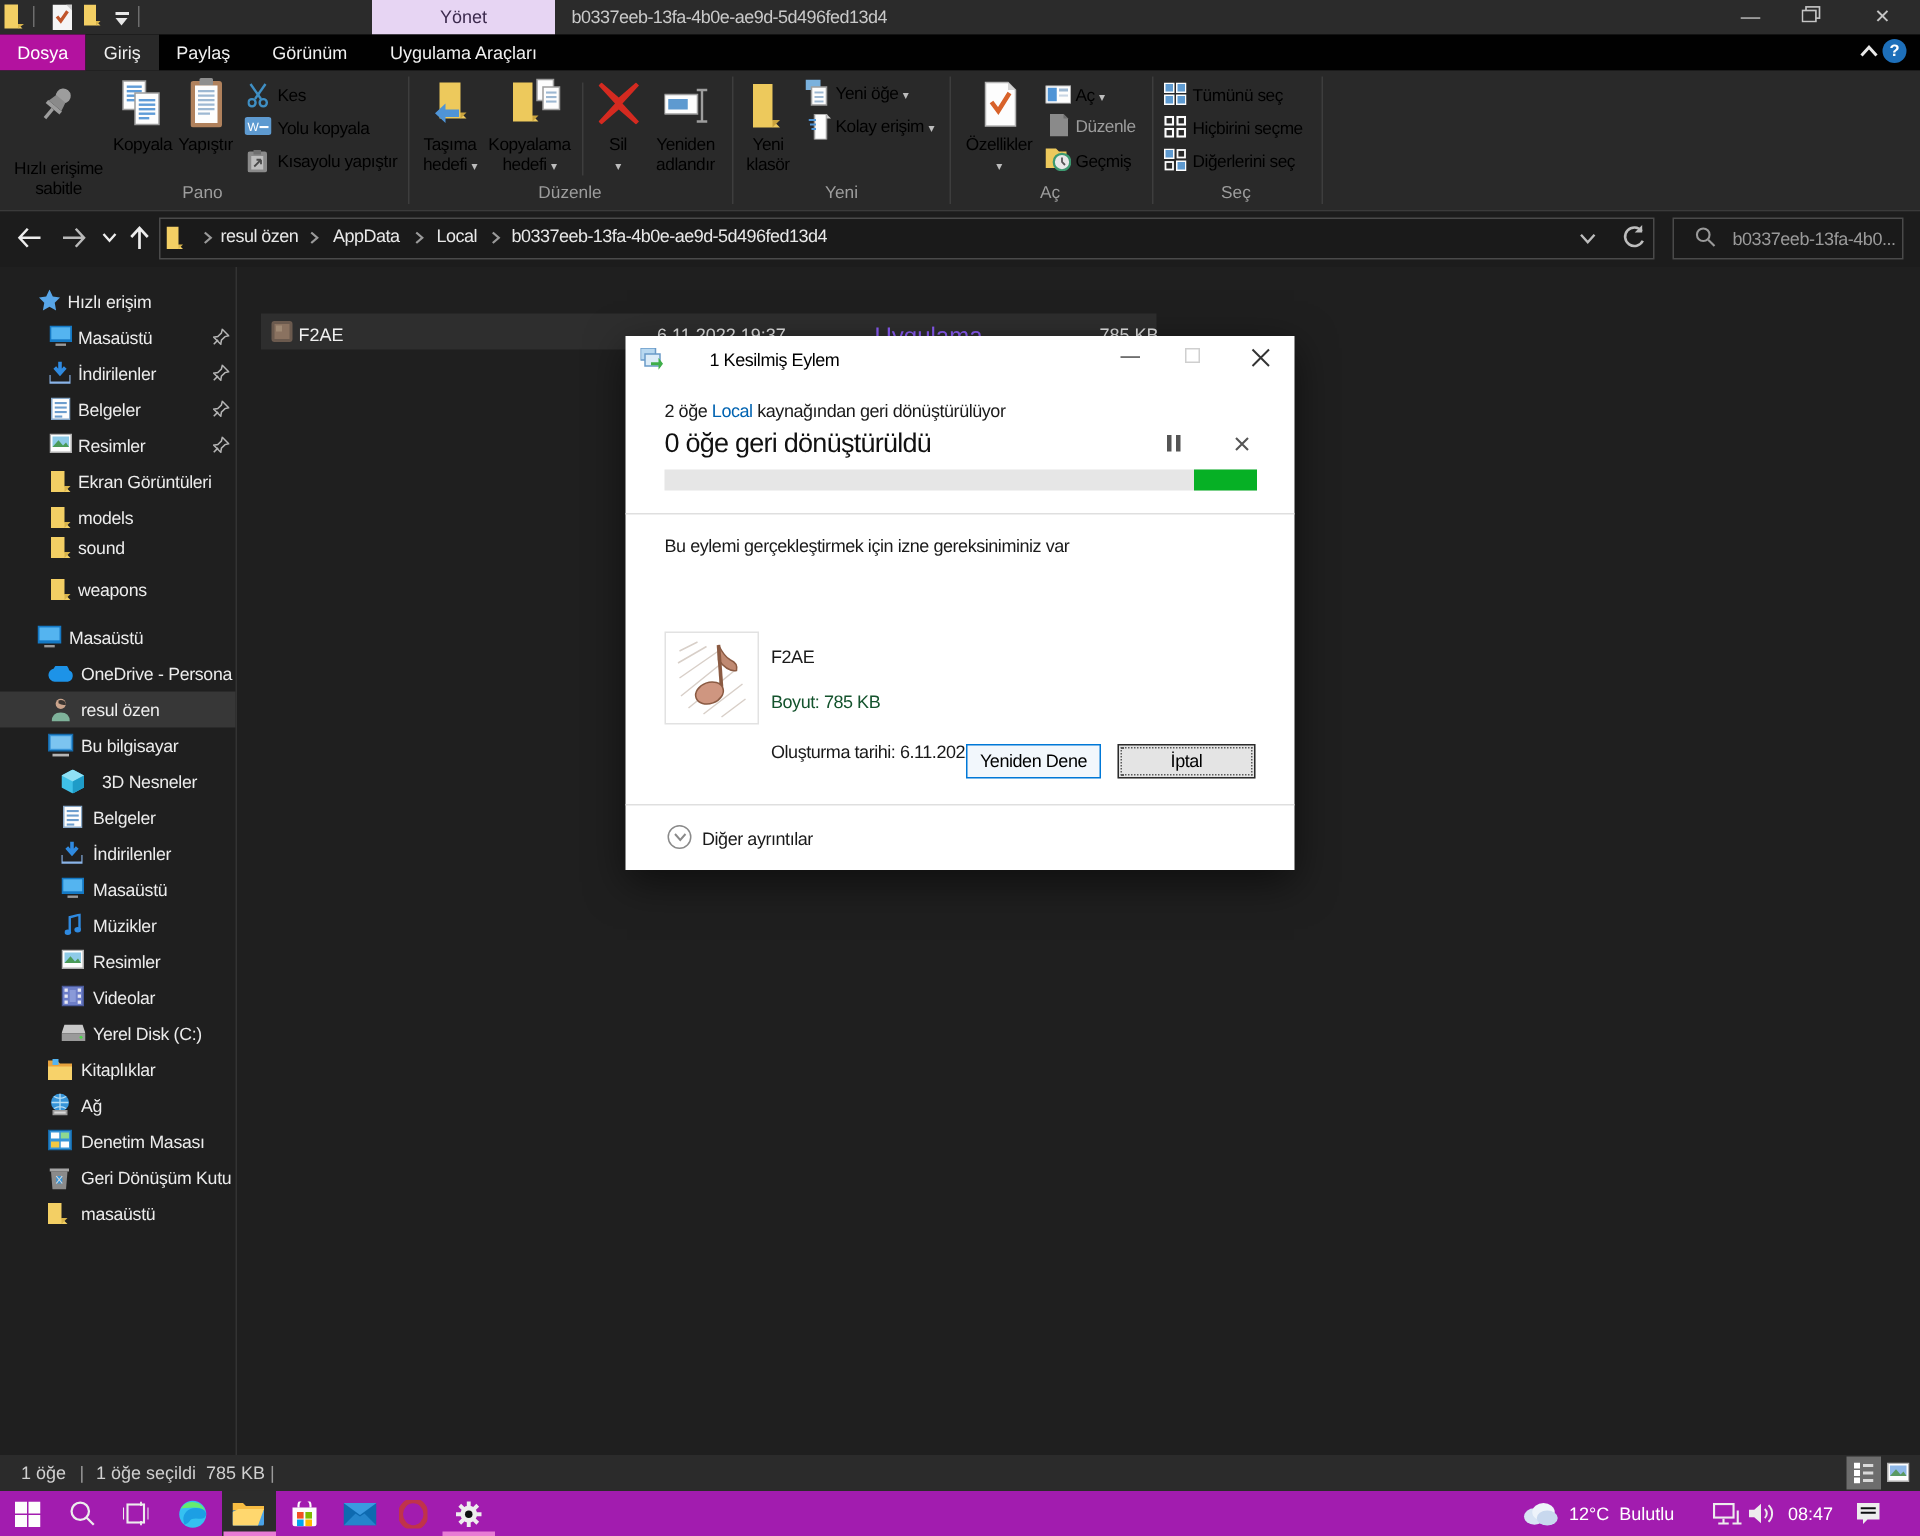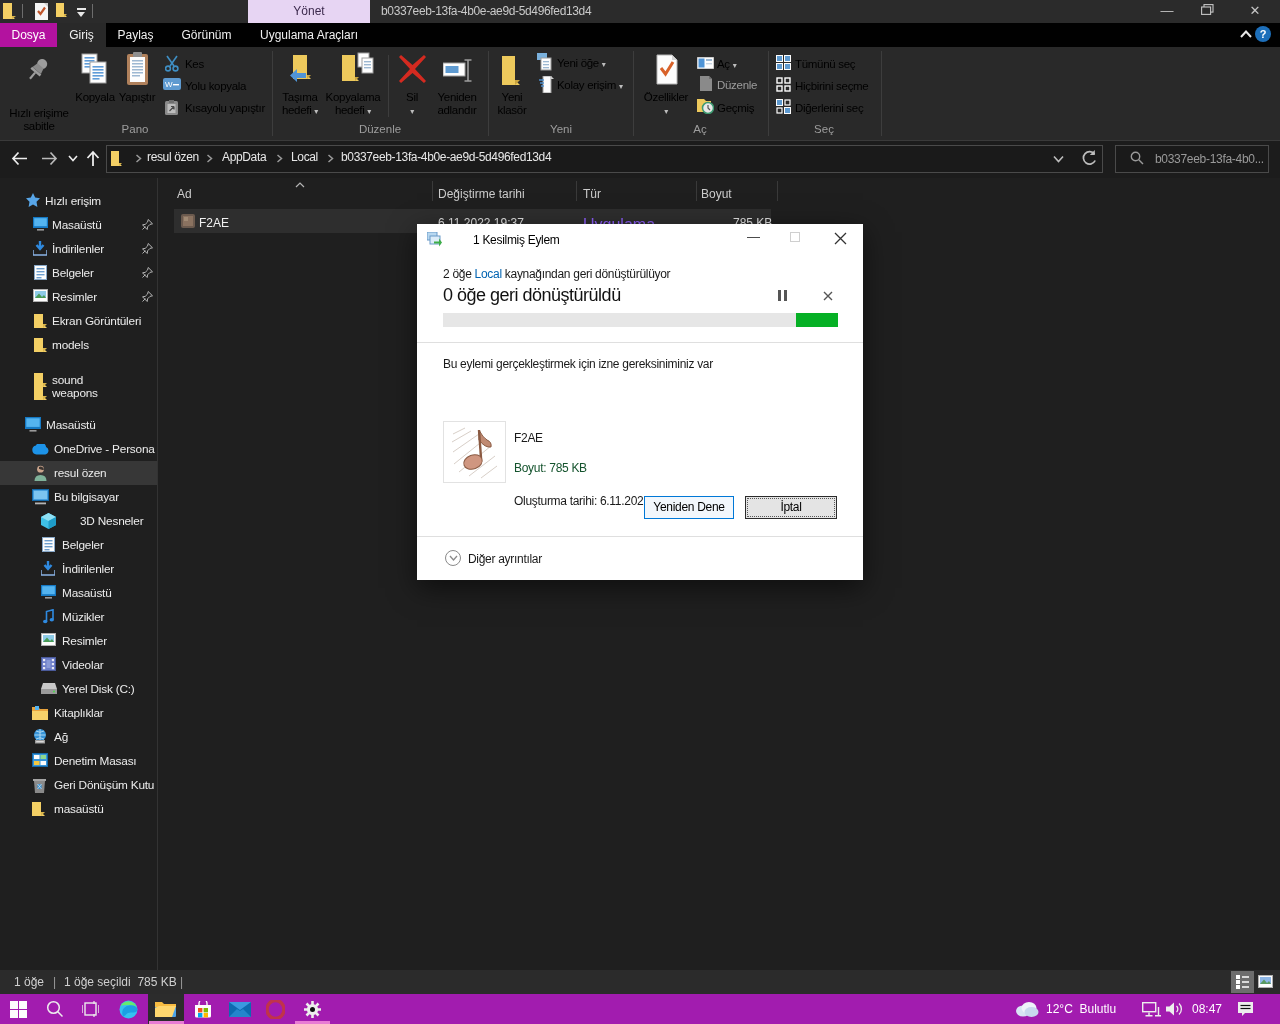--- a/index.html
+++ b/index.html
@@ -409,21 +409,21 @@
         </svg>
       <span class="txt" style="left:52px;">Ekran Görüntüleri</span>
     </div>
     <div class="srow" style="top:155px;">
       <svg class="sico" style="left:34px;top:5px;" width="14" height="14" viewBox="0 0 14 14">
           <path d="M0 0 h9 v10 l4 4 H0 z" fill="#f3cf64"></path>
           <path d="M9 10 h4 l-4 4 z" fill="#d9b44a"></path>
         </svg>
       <span class="txt" style="left:52px;">models</span>
     </div>
-    <div class="srow" style="top:190px;">
+    <div class="srow" style="top:175px;">
       <svg class="sico" style="left:34px;top:5px;" width="14" height="14" viewBox="0 0 14 14">
           <path d="M0 0 h9 v10 l4 4 H0 z" fill="#f3cf64"></path>
           <path d="M9 10 h4 l-4 4 z" fill="#d9b44a"></path>
         </svg>
       <span class="txt" style="left:52px;">sound</span>
     </div>
     <div class="srow" style="top:203px;">
       <svg class="sico" style="left:34px;top:5px;" width="14" height="14" viewBox="0 0 14 14">
           <path d="M0 0 h9 v10 l4 4 H0 z" fill="#f3cf64"></path>
           <path d="M9 10 h4 l-4 4 z" fill="#d9b44a"></path>
@@ -460,21 +460,21 @@
           <rect x="3" y="13.5" width="11" height="1.8" fill="#b5b5b5"></rect>
         </svg>
       <span class="txt" style="left:54px;">Bu bilgisayar</span>
     </div>
     <div class="srow" style="top:331px;">
       <svg class="sico" style="left:41px;" width="15" height="16" viewBox="0 0 15 16">
           <path d="M7.5 0 L15 4 V12 L7.5 16 L0 12 V4 Z" fill="#3fc1e8"></path>
           <path d="M7.5 0 L15 4 L7.5 8 L0 4 Z" fill="#8fe0f4"></path>
           <path d="M7.5 8 L15 4 V12 L7.5 16 Z" fill="#1e9cc8"></path>
         </svg>
-      <span class="txt" style="left:80px;text-align:center;">3D Nesneler</span>
+      <span class="txt" style="left:68px;text-align:center;">3D Nesneler</span>
     </div>
     <div class="srow" style="top:355px;">
       <svg class="sico" style="left:42px;" width="13" height="15" viewBox="0 0 13 15">
           <rect x="0.5" y="0.5" width="12" height="14" fill="#fdfdfd" stroke="#88a8c8"></rect>
           <g fill="#6d9ece">
             <rect x="2.5" y="3" width="8" height="1.4"></rect>
             <rect x="2.5" y="6" width="8" height="1.4"></rect>
             <rect x="2.5" y="9" width="8" height="1.4"></rect>
             <rect x="2.5" y="12" width="5" height="1.4"></rect>
           </g>
@@ -573,33 +573,20 @@
       <span class="txt" style="left:54px;">Geri Dönüşüm Kutu</span>
     </div>
     <div class="srow" style="top:619px;">
       <svg class="sico" style="left:32px;top:5px;" width="14" height="14" viewBox="0 0 14 14">
           <path d="M0 0 h9 v10 l4 4 H0 z" fill="#f3cf64"></path>
           <path d="M9 10 h4 l-4 4 z" fill="#d9b44a"></path>
         </svg>
       <span class="txt" style="left:54px;">masaüstü</span>
     </div>
 
-    <div id="fhead" class="abs">
-      <span class="abs" style="left:17px;top:9px;">Ad</span>
-      <svg class="abs" style="left:135px;top:4px;" width="10" height="6" viewBox="0 0 10 6">
-          <path d="M1 5 L5 1 L9 5" stroke="#b5b5b5" stroke-width="1.2" fill="none"></path>
-        </svg>
-      <span class="abs" style="left:278px;top:9px;">Değiştirme tarihi</span>
-      <span class="abs" style="left:423px;top:9px;">Tür</span>
-      <span class="abs" style="left:541px;top:9px;">Boyut</span>
-      <div class="colsep" style="left:272px;"></div>
-      <div class="colsep" style="left:416px;"></div>
-      <div class="colsep" style="left:536px;"></div>
-      <div class="colsep" style="left:617px;"></div>
-    </div>
 
     <div id="frow" class="abs"></div>
     <svg class="abs" style="left:180px;top:35px;" width="16" height="16" viewBox="0 0 16 16">
       <rect x="1" y="1" width="14" height="14" rx="2" fill="#6b5a4e"></rect>
       <rect x="3" y="3" width="10" height="10" fill="#8a7260"></rect>
       <rect x="4" y="4" width="4" height="4" fill="#a08a74"></rect>
     </svg>
     <span class="abs" style="left:199px;top:38px;color:#f0f0f0;font-size:12px;">F2AE</span>
     <span class="abs" style="left:438px;top:38px;color:#e0e0e0;font-size:12px;">6.11.2022 19:37</span>
     <span class="abs" style="left:583px;top:38px;color:#8b5cf6;font-size:16px;">Uygulama</span>

